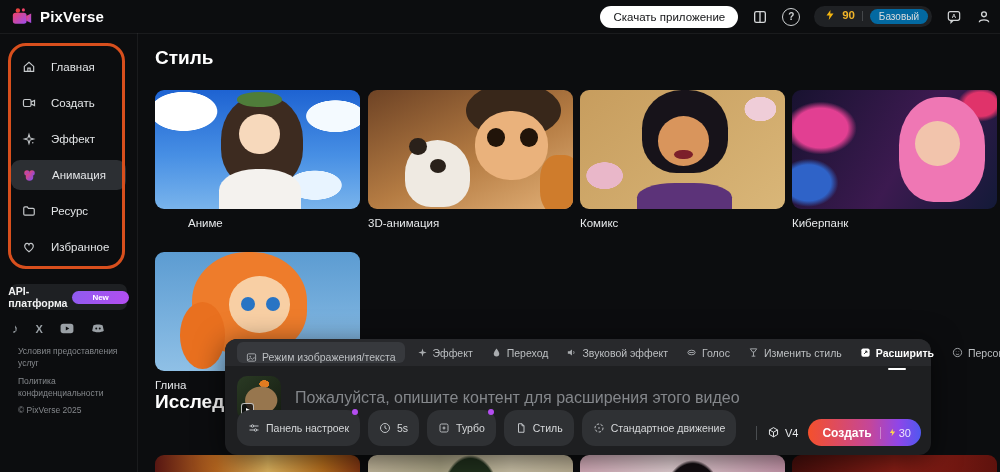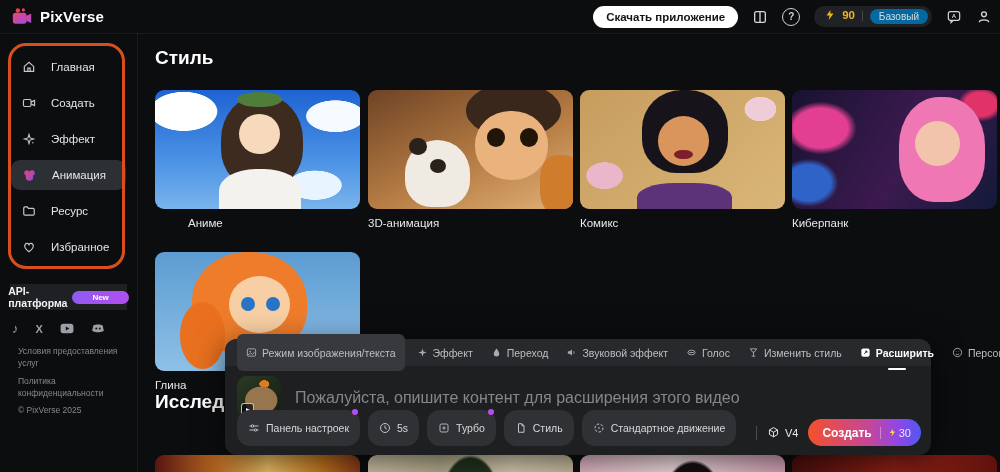--- a/index.html
+++ b/index.html
@@ -5,21 +5,21 @@
   html,body{margin:0;padding:0;background:#000;}
   .stage{position:relative;width:1000px;height:472px;background:#0c0d0f;overflow:hidden;
          font-family:"Liberation Sans",sans-serif;color:#e6e8ea;}
   svg{display:block}
   
   .header{position:absolute;left:0;top:0;width:1000px;height:33px;display:flex;align-items:center;
           border-bottom:1px solid rgba(255,255,255,.06);z-index:20;}
   .brand{display:flex;align-items:center;gap:7px;margin-left:11px;}
   .brand-name{font-size:15px;font-weight:bold;letter-spacing:.2px;color:#fff;}
   .header-right{position:absolute;right:8px;top:0;height:33px;display:flex;align-items:center;gap:14px;}
-  .download-pill{background:#fff;color:#131416;font-size:11.5px;font-weight:bold;border:none;
+  .download-pill{background:#fff;color:#131416;font-size:11.5px;font-weight:normal;border:none;
                  border-radius:12px;padding:5px 13px;cursor:pointer;font-family:inherit;text-align:right;}
   .hicon{color:#d3d5d7;display:flex;align-items:center;justify-content:center;cursor:pointer;}
   .qmark{width:16px;height:16px;border:1.5px solid #cfd2d4;border-radius:50%;font-size:10px;
          display:flex;align-items:center;justify-content:center;color:#cfd2d4;font-weight:bold;}
   .credits-pill{display:flex;gap:6px;background:#1f2124;border-radius:12px;
                 padding:3px 4px 3px 10px;cursor:pointer;}
   .credits-num{color:#f0b429;font-weight:bold;font-size:11.5px;}
   .credits-sep{color:#4a4d50;font-size:11px;}
   .plan-badge{background:#0369a1;color:#d9dbdd;font-size:10px;border-radius:9px;padding:2px 9px;}
   
@@ -27,21 +27,21 @@
            border-right:1px solid rgba(255,255,255,.06);z-index:15;}
   .nav{position:absolute;left:0;top:16px;width:137px;}
   .nav-item{display:flex;align-items:center;gap:15px;height:36px;padding-left:22px;cursor:pointer;
             font-size:11.5px;color:#e3e5e7;}
   .nav-item .icn{color:#c6c9cc;}
   .nav-item.active{background:#2c2f33;border-radius:9px;margin:0 11px;padding-left:11px;height:30px;
                    margin-top:3px;margin-bottom:3px;}
   .annotation{position:absolute;left:8px;top:10px;width:111px;height:220px;border:3px solid #d84f1d;
               border-radius:18px;pointer-events:none;z-index:40;}
   .api-pill{position:absolute;left:10px;top:251px;width:117px;height:26px;background:#1e2023;
-            border-radius:0;display:flex;align-items:center;justify-content:center;gap:5px;cursor:pointer;}
+            border-radius:7px;display:flex;align-items:center;justify-content:center;gap:5px;cursor:pointer;}
   .api-label{font-size:10.5px;font-weight:bold;color:#f2f3f4;}
   .new-badge{background:linear-gradient(120deg,#8e5cf0,#b44df0);color:#fff;font-size:8px;font-weight:bold;
              border-radius:8px;padding:2px 20px;}
   .socials{position:absolute;left:12px;top:288px;display:flex;gap:17px;color:#9aa0a5;align-items:center;}
   .socials span{cursor:pointer;font-size:13px;}
   .side-footer{position:absolute;left:18px;top:312px;width:110px;font-size:8.5px;line-height:1.45;
                color:#85888c;}
   .side-footer .lnk{cursor:pointer;margin-bottom:5px;}
   .copyright{margin-top:2px;}
   
@@ -99,21 +99,21 @@
        linear-gradient(90deg,#e3b8c6,#f1dde1 45%,#d5a2b8);}
   .bs4{background:linear-gradient(90deg,#4a0f0c,#8f2017 50%,#5e120d);}
   
   .panel{position:absolute;left:225px;top:339px;width:706px;height:116px;background:#1e1f21;
          border-radius:12px;z-index:30;box-shadow:0 6px 30px rgba(0,0,0,.6);}
   .tabstrip{position:absolute;left:0;top:0;width:100%;height:27px;background:#28292c;
             border-radius:12px 12px 0 0;display:flex;align-items:center;padding-left:12px;box-sizing:border-box;}
   .tab{position:relative;display:flex;align-items:center;gap:5px;height:27px;padding:0 9px;
        font-size:10.5px;color:#bcbfc2;cursor:pointer;white-space:nowrap;}
   .tab .icn{color:#a9acaf;}
-  .tab.pilled{background:#37393d;border-radius:6px;height:37px;margin-right:3px;}
+  .tab.pilled{background:#37393d;border-radius:6px;height:21px;margin-right:3px;align-items:flex-end;}
   .tab.active{color:#fff;font-weight:bold;}
   .tab.active .icn{color:#fff;}
   .tab.active::after{content:"";position:absolute;left:50%;bottom:-4px;transform:translateX(-50%);
                      width:18px;height:2.5px;background:#fff;border-radius:2px;}
   .thumb{position:absolute;left:12px;top:37px;width:44px;height:44px;border-radius:10px;cursor:pointer;
          background:radial-gradient(26px 22px at 55% 55%,#97764e 0 60%,transparent 64%),
                     radial-gradient(8px 6px at 62% 18%,#e07b20 0 60%,transparent 64%),
                     linear-gradient(140deg,#2a3a24,#141b10);}
   .play-badge{position:absolute;left:4px;bottom:4px;width:11px;height:11px;border-radius:3px;
               background:rgba(10,10,12,.75);border:1px solid rgba(255,255,255,.7);

